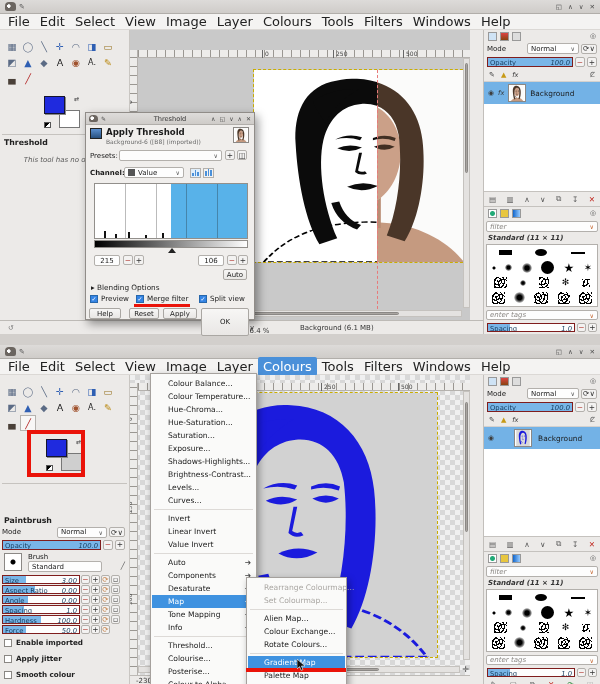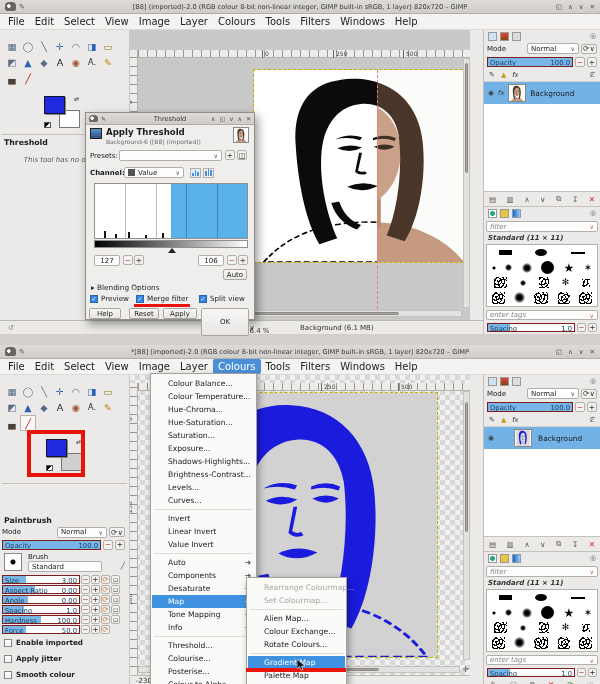--- a/index.html
+++ b/index.html
@@ -6,21 +6,21 @@
   html,body { width:600px; height:684px; }
   body { font-family:"DejaVu Sans","Liberation Sans",sans-serif; background:#3a3a3a; overflow:hidden; }
   #stage { position:relative; width:600px; height:684px; background:#b9b6b2; overflow:hidden; }
   .win { position:absolute; left:0; width:600px; background:#eceae8; overflow:hidden; font-size:8px; color:#1b1b1b; }
   .tbar { position:absolute; left:0; right:0; top:0; height:14px; background:linear-gradient(#dddbd9,#cfccc9); border-bottom:1px solid #b1aeaa; display:flex; align-items:center; padding:0 5px; }
   .tbar .ttl { position:absolute; left:50%; transform:translateX(-50%); font-size:6.6px; color:#3a3a3a; white-space:nowrap; }
   .wilber { width:11px; height:9px; border-radius:4px 4px 2px 2px; background:radial-gradient(circle at 35% 45%, #fff 0 1.5px, #6b6560 2px); margin-right:3px; }
   .pencil-g { font-size:7px; color:#555; }
   .wctrl { margin-left:auto; display:flex; gap:6px; font-size:6.5px; color:#4a4a4a; }
   .mbar { position:absolute; left:0; right:0; top:14px; height:16px; background:#f4f3f2; border-bottom:1px solid #dbd8d5; display:flex; align-items:center; padding:0 3px; }
-  .mitem { padding:2px 5px; font-size:10px; color:#222; }
+  .mitem { padding:2px 5px; font-size:13px; color:#222; }
   .mitem.active { background:#4a90d9; color:#fff; border-radius:2px; }
   .tbx { position:absolute; left:0; width:130px; background:#eceae8; border-right:1px solid #c9c6c2; }
   .tgrid { position:absolute; left:4px; top:8px; width:120px; display:flex; flex-wrap:wrap; }
   .tool { width:16px; height:16px; display:flex; align-items:center; justify-content:center; font-size:9.5px; color:#5b6b85; }
   .tool.sel { background:#f8f7f6; border:1px solid #b6b3af; }
   .fgbg { position:absolute; width:36px; height:32px; }
   .fgbg .fg { position:absolute; left:0; top:0; width:21px; height:18px; background:#1f2ade; border:1px solid #15152e; box-shadow:1px 1px 0 #888; }
   .fgbg .bgc { position:absolute; right:0; bottom:0; width:21px; height:18px; border:1px solid #777; }
   .fgbg .mini { position:absolute; right:1px; top:-1px; font-size:6px; color:#333; }
   .fgbg .swap { position:absolute; left:0; bottom:0; width:7px; height:6px; background:linear-gradient(135deg,#000 50%,#fff 50%); border:1px solid #555; }
@@ -41,21 +41,21 @@
   .sbar { position:absolute; background:#eceae8; border-top:1px solid #bdbab6; font-size:7px; color:#333; }
   .sbar span { position:absolute; top:3px; white-space:nowrap; }
   .dock { position:absolute; left:483px; width:117px; background:#eceae8; border-left:1px solid #c2bfbb; }
   .drow { position:absolute; left:0; right:0; }
   .combo { background:#fdfdfd; border:1px solid #b3b0ac; border-radius:2px; font-size:7px; color:#222; display:flex; align-items:center; padding:0 3px; }
   .combo .arr { margin-left:auto; color:#555; font-size:6px; }
   .combo .arr.warm { color:#c4622a; }
   .slider { position:relative; background:#fdfdfd; border:1px solid #7f1d1d; overflow:hidden; }
   .slider .fill { position:absolute; left:0; top:0; bottom:0; background:#79b6e8; }
   .slider .lab { position:absolute; left:2px; top:1px; font-size:6.8px; color:#143a5c; white-space:nowrap; }
-  .slider .val { position:absolute; right:2px; top:1px; font-size:6.8px; color:#143a5c; }
+  .slider .val { position:absolute; right:2px; top:1px; font-size:6.8px; color:#143a5c;font-style:italic; }
   .mini-btn { width:10px; height:10px; border:1px solid #b3b0ac; background:#f3f2f1; border-radius:2px; display:flex; align-items:center; justify-content:center; font-size:7.5px; color:#333; }
   .mini-btn.minus { color:#b0342c; }
   .cb { width:8px; height:8px; border:1px solid #8a8783; background:#fff; display:inline-flex; align-items:center; justify-content:center; font-size:6px; color:#fff; }
   .cb.on { background:#3584e4; border-color:#2767ab; }
   .cblab { font-size:7.2px; color:#222; }
   .btn { border:1px solid #aaa7a3; background:linear-gradient(#f7f6f5,#e9e7e5); border-radius:2px; font-size:7px; color:#222; display:flex; align-items:center; justify-content:center; }
   .menu { position:absolute; background:#fafaf9; border:1px solid #a5a19d; box-shadow:2px 3px 7px rgba(0,0,0,.35); padding:3px 1px; z-index:40; }
   .menu .it { height:13px; line-height:13px; padding:0 14px 0 16px; font-size:7.6px; color:#222; white-space:nowrap; position:relative; }
   .menu .it .sub { position:absolute; right:4px; color:#444; }
   .menu .it.on { background:#3f92e0; color:#fff; }
@@ -108,21 +108,20 @@
     <path id="pFace" d="M104,44 C130,44 148,72 148,112 C148,152 128,184 106,184 C84,184 64,150 64,110 C64,70 80,44 104,44 Z"></path>
     <path id="pNeck" d="M88,176 L88,214 L128,214 L128,172 C118,186 98,186 88,176 Z"></path>
     <path id="pShoulders" d="M10,260 C34,224 66,208 110,206 C156,204 190,224 212,260 Z"></path>
   </defs>
 </svg>
 
 <div class="win" id="w1" style="top:0;height:345px">
   <div class="tbar">
     <div class="wilber"></div>
     <span class="pencil-g">✎</span>
-    <span class="ttl">[B8] (imported)-2.0 (RGB colour 8-bit non-linear integer, GIMP built-in sRGB, 1 layer) 820x720 – GIMP</span>
     <span class="wctrl">
           <span>◱</span>
           <span>∧</span>
           <span>∨</span>
           <span>✕</span>
         </span>
   </div>
   <div class="mbar">
     <span class="mitem">File</span>
     <span class="mitem">Edit</span>
@@ -383,21 +382,21 @@
       <div style="position:absolute;left:80%;top:0;bottom:0;width:1px;background:rgba(30,30,30,.3)"></div>
       <div style="position:absolute;left:6%;bottom:0;width:2px;height:7px;background:#111"></div>
       <div style="position:absolute;left:13%;bottom:0;width:2px;height:4px;background:#111"></div>
       <div style="position:absolute;left:22%;bottom:0;width:2px;height:6px;background:#111"></div>
       <div style="position:absolute;left:33%;bottom:0;width:2px;height:3px;background:#111"></div>
       <div style="position:absolute;left:44%;bottom:0;width:2px;height:5px;background:#111"></div>
     </div>
     <div style="position:absolute;left:8px;top:127px;width:154px;height:8px;border:1px solid #928f8b;background:linear-gradient(90deg,#000,#fff)"></div>
     <div style="position:absolute;left:82px;top:135px;width:0;height:0;border-left:4px solid transparent;border-right:4px solid transparent;border-bottom:5px solid #222"></div>
     <span class="combo" style="position:absolute;left:8px;top:142px;width:26px;height:11px;justify-content:center">
-          <span>127</span>
+          <span>215</span>
         </span>
     <span class="mini-btn minus" style="position:absolute;left:37px;top:142px">−</span>
     <span class="mini-btn" style="position:absolute;left:48px;top:142px">+</span>
     <span class="combo" style="position:absolute;left:112px;top:142px;width:26px;height:11px;justify-content:center">
           <span>106</span>
         </span>
     <span class="mini-btn minus" style="position:absolute;left:141px;top:142px">−</span>
     <span class="mini-btn" style="position:absolute;left:152px;top:142px">+</span>
     <span class="btn" style="position:absolute;right:7px;top:156px;width:24px;height:11px">Auto</span>
     <div style="position:absolute;left:5px;top:170px;font-size:7.3px;color:#222">▸ <span>Blending Options</span></div>
@@ -419,21 +418,20 @@
     <span class="btn" style="position:absolute;left:77px;top:195px;width:34px;height:11px">Apply</span>
     <span class="btn" style="position:absolute;left:115px;top:195px;width:48px;height:28px">OK</span>
   </div>
   <div style="position:absolute;left:0;right:0;top:334px;height:11px;background:#d2cfcc"></div>
 </div>
 
 <div class="win" id="w2" style="top:345px;height:339px">
   <div class="tbar">
     <div class="wilber"></div>
     <span class="pencil-g">✎</span>
-    <span class="ttl">*[B8] (imported)-2.0 (RGB colour 8-bit non-linear integer, GIMP built-in sRGB, 1 layer) 820x720 – GIMP</span>
     <span class="wctrl">
           <span>◱</span>
           <span>∧</span>
           <span>∨</span>
           <span>✕</span>
         </span>
   </div>
   <div class="mbar">
     <span class="mitem">File</span>
     <span class="mitem">Edit</span>

